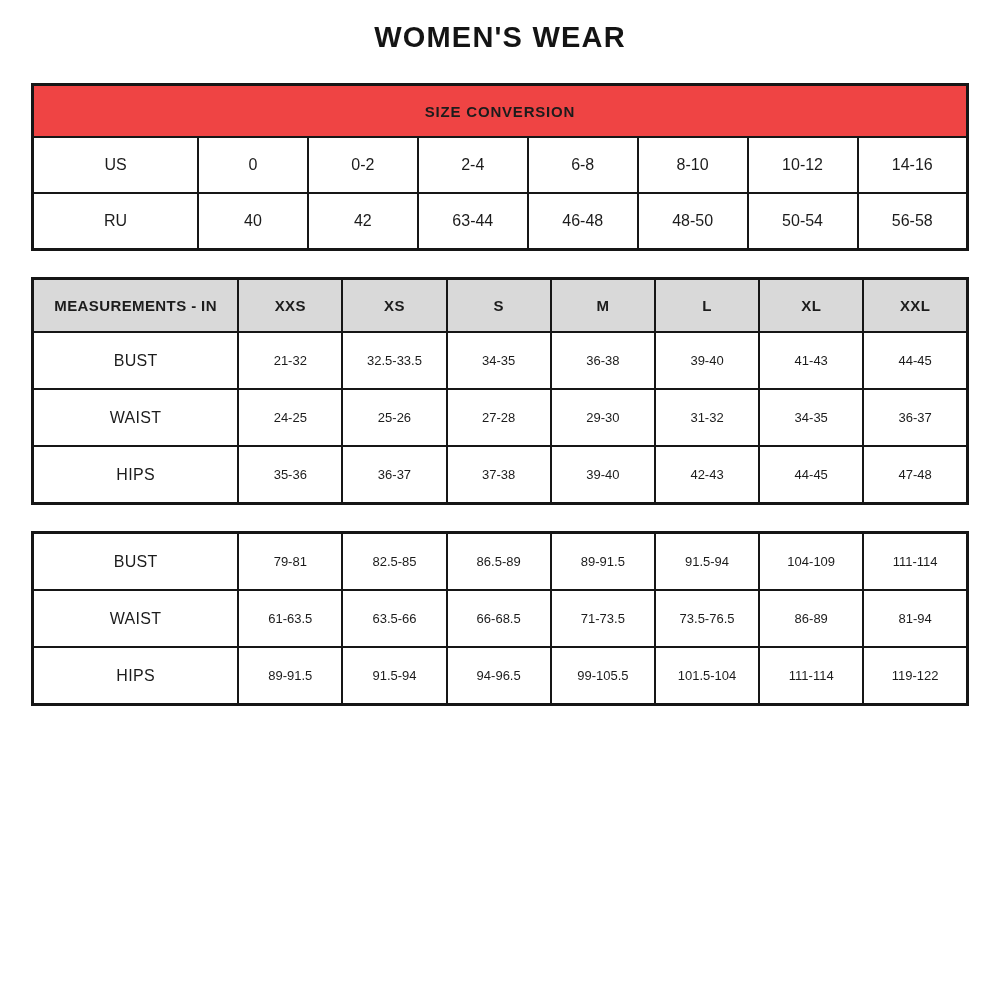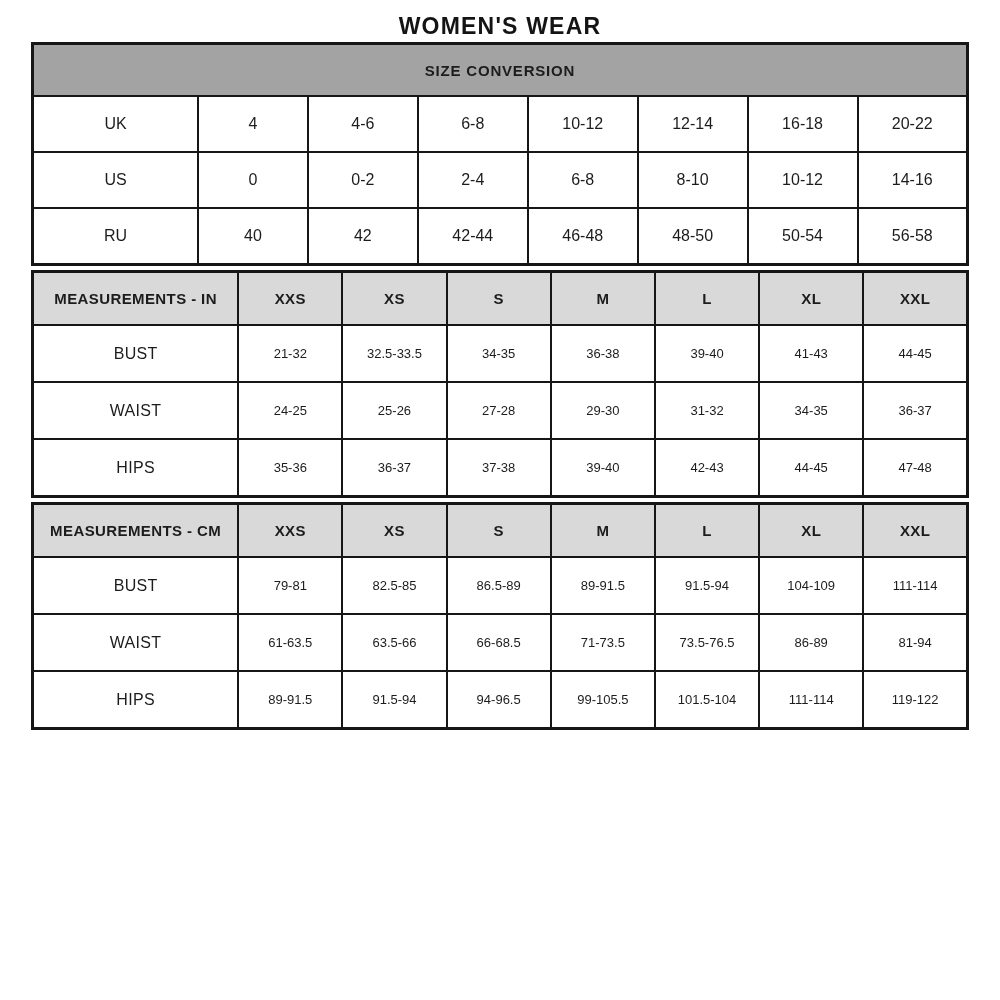--- a/index.html
+++ b/index.html
@@ -13,53 +13,53 @@
     font-family: "Liberation Sans", sans-serif;
     color: #1c1c1c;
     -webkit-font-smoothing: antialiased;
   }
   .page {
     width: 938px;
     margin: 0 auto;
   }
   .title {
     text-align: center;
-    font-size: 23px;
+    font-size: 29px;
     font-weight: bold;
     letter-spacing: 1.2px;
-    margin: 0;
-    padding: 13px 0 2px 0;
+    margin: 8px;
+    padding: 13px 0 21px 0;
     color: #141414;
   }
   table.tbl {
     border-collapse: collapse;
     width: 938px;
     table-layout: fixed;
     border: 3px solid #161616;
   }
   table.tbl td {
     border: 2px solid #161616;
     text-align: center;
     vertical-align: middle;
     padding: 0;
     overflow: hidden;
     white-space: nowrap;
   }
   
   .conv td { height: 54px; font-size: 16px; }
   .conv col.c-first { width: 17.7%; }
   .conv tr.band td {
-    background: #a3a3a3;
+    background: #ef4444;
     height: 50px;
     font-weight: bold;
     font-size: 15px;
     letter-spacing: 0.8px;
   }
   
-  .meas { margin-top: 4px; }
+  .meas { margin-top: 26px; }
   .meas col.c-first { width: 22%; }
   .meas tr.hdr td {
     background: #d9d9d9;
     font-weight: bold;
     height: 51px;
     font-size: 15px;
     letter-spacing: 0.4px;
   }
   .meas td { height: 55px; }
   .meas td.lbl { font-size: 16px; letter-spacing: 0.3px; }
@@ -78,46 +78,36 @@
         <col>
         <col>
         <col>
         <col>
         <col>
         <col>
       </colgroup>
       <tbody>
         <tr class="band">
           <td colspan="8">SIZE CONVERSION</td>
-        </tr>
-        <tr>
-          <td>UK</td>
-          <td>4</td>
-          <td>4-6</td>
-          <td>6-8</td>
-          <td>10-12</td>
-          <td>12-14</td>
-          <td>16-18</td>
-          <td>20-22</td>
         </tr>
         <tr>
           <td>US</td>
           <td>0</td>
           <td>0-2</td>
           <td>2-4</td>
           <td>6-8</td>
           <td>8-10</td>
           <td>10-12</td>
           <td>14-16</td>
         </tr>
         <tr>
           <td>RU</td>
           <td>40</td>
           <td>42</td>
-          <td>42-44</td>
+          <td>63-44</td>
           <td>46-48</td>
           <td>48-50</td>
           <td>50-54</td>
           <td>56-58</td>
         </tr>
       </tbody>
     </table>
 
   <table class="tbl meas" id="in-table">
       <colgroup>
@@ -179,30 +169,20 @@
         <col class="c-first">
         <col>
         <col>
         <col>
         <col>
         <col>
         <col>
         <col>
       </colgroup>
       <tbody>
-        <tr class="hdr">
-          <td>MEASUREMENTS - CM</td>
-          <td>XXS</td>
-          <td>XS</td>
-          <td>S</td>
-          <td>M</td>
-          <td>L</td>
-          <td>XL</td>
-          <td>XXL</td>
-        </tr>
         <tr>
           <td class="lbl">BUST</td>
           <td class="val">79-81</td>
           <td class="val">82.5-85</td>
           <td class="val">86.5-89</td>
           <td class="val">89-91.5</td>
           <td class="val">91.5-94</td>
           <td class="val">104-109</td>
           <td class="val">111-114</td>
         </tr>

